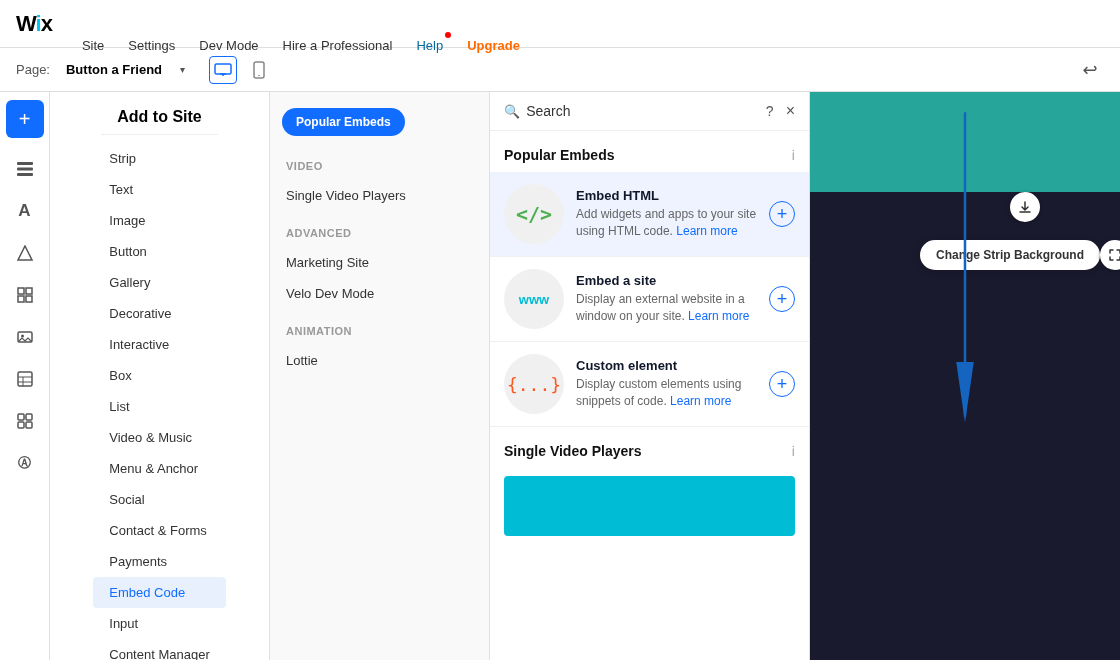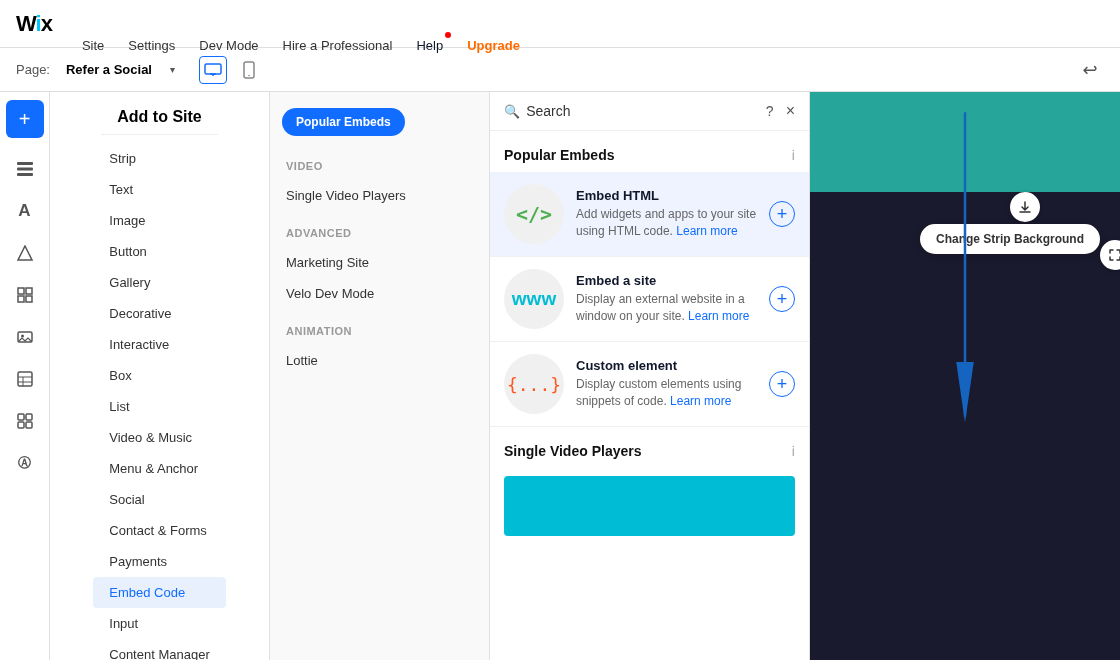--- a/index.html
+++ b/index.html
@@ -7,21 +7,21 @@
 
     
     .top-nav {
       display: flex; align-items: center; height: 48px; border-bottom: 1px solid #ddd;
       background: #fff; padding: 0 16px; gap: 20px; position: relative; z-index: 10;
     }
     .wix-logo { font-weight: 900; font-size: 22px; color: #000; letter-spacing: -1px; margin-right: 8px; }
     .wix-logo span { color: #00c6ff; }
     .nav-item { font-size: 13px; color: #333; cursor: pointer; padding: 4px 2px; margin-top: 43px; }
     .nav-upgrade { color: #ff6b00; font-weight: 600; }
-    .nav-help { color: #0f172a; position: relative; }
+    .nav-help { color: #0369a1; position: relative; }
     .nav-help-dot { position: absolute; top: -2px; right: -6px; width: 6px; height: 6px; background: red; border-radius: 50%; }
 
     
     .page-bar {
       display: flex; align-items: center; height: 44px; border-bottom: 1px solid #ddd;
       background: #fff; padding: 0 16px; gap: 16px;
     }
     .page-label { font-size: 13px; color: #555; }
     .page-name { font-size: 13px; font-weight: 600; color: #000; }
     .page-dropdown { font-size: 10px; color: #555; cursor: pointer; margin-left: 2px; }
@@ -64,36 +64,36 @@
     
     .section-header { display: flex; align-items: center; justify-content: space-between; padding: 14px 14px 8px; }
     .section-title { font-size: 14px; font-weight: 600; color: #111; }
     .section-info { font-size: 14px; color: #aaa; cursor: pointer; }
 
     
     .embed-card { display: flex; align-items: center; gap: 12px; padding: 12px 14px; cursor: pointer; border-bottom: 1px solid #f0f0f0; transition: background 0.1s; }
     .embed-card.highlighted { background: #eef3ff; }
     .embed-icon-wrap { width: 60px; height: 60px; border-radius: 50%; background: #f0f0f0; display: flex; align-items: center; justify-content: center; flex-shrink: 0; }
     .embed-icon-html { color: #4caf50; font-size: 20px; font-weight: 700; font-family: monospace; }
-    .embed-icon-www { color: #00bcd4; font-size: 19px; font-weight: 700; }
+    .embed-icon-www { color: #00bcd4; font-size: 13px; font-weight: 700; }
     .embed-icon-curly { color: #ff5722; font-size: 18px; font-family: monospace; }
     .embed-info { flex: 1; }
     .embed-title { font-size: 13px; font-weight: 700; color: #0f172a; margin-bottom: 3px; }
     .embed-desc { font-size: 12px; color: #666; line-height: 1.4; }
     .embed-learn { color: #116dff; cursor: pointer; text-decoration: none; }
     .embed-add-btn { width: 26px; height: 26px; border-radius: 50%; border: 1.5px solid #116dff; background: transparent; display: flex; align-items: center; justify-content: center; cursor: pointer; color: #116dff; font-size: 18px; flex-shrink: 0; }
 
     
     .video-preview { background: #00bcd4; height: 60px; margin: 8px 14px; border-radius: 4px; }
 
     
     .canvas-area { flex: 1; background: #333; position: relative; overflow: hidden; }
     .canvas-top-teal { position: absolute; top: 0; left: 0; right: 0; height: 100px; background: #26a69a; }
     .canvas-dark { position: absolute; top: 100px; left: 0; right: 0; bottom: 0; background: #1a1a2e; }
-    .change-strip-btn { position: absolute; top: 132px; right: 20px; background: #fff; border: none; border-radius: 20px; padding: 8px 16px; font-size: 12px; font-weight: 600; color: #333; cursor: pointer; box-shadow: 0 2px 8px rgba(0,0,0,0.2); }
+    .change-strip-btn { position: absolute; top: 148px; right: 20px; background: #fff; border: none; border-radius: 20px; padding: 8px 16px; font-size: 12px; font-weight: 600; color: #333; cursor: pointer; box-shadow: 0 2px 8px rgba(0,0,0,0.2); }
     .canvas-download-btn { position: absolute; top: 100px; right: 80px; background: #fff; border-radius: 50%; width: 30px; height: 30px; display: flex; align-items: center; justify-content: center; cursor: pointer; box-shadow: 0 1px 4px rgba(0,0,0,0.3); }
     .canvas-expand-btn { position: absolute; top: 148px; right: -10px; background: #fff; border-radius: 50%; width: 30px; height: 30px; display: flex; align-items: center; justify-content: center; cursor: pointer; box-shadow: 0 1px 4px rgba(0,0,0,0.3); }
 
     
     .arrow-overlay { position: absolute; top: 0; left: 0; width: 100%; height: 100%; pointer-events: none; }
 
     
     .add-panel-list::-webkit-scrollbar, .embed-panel-body::-webkit-scrollbar { width: 4px; }
     .add-panel-list::-webkit-scrollbar-thumb, .embed-panel-body::-webkit-scrollbar-thumb { background: #ccc; border-radius: 2px; }
   </style>
@@ -108,21 +108,21 @@
   <span class="nav-item">Hire a Professional</span>
   <span class="nav-item nav-help">
     <span>Help</span>
     <span class="nav-help-dot"></span>
   </span>
   <span class="nav-item nav-upgrade">Upgrade</span>
 </div>
 
 <div class="page-bar">
   <span class="page-label">Page:</span>
-  <span class="page-name">Refer a Social</span>
+  <span class="page-name">Button a Friend</span>
   <span class="page-dropdown">▾</span>
   <div class="device-icons">
     <div class="device-icon active">
       <svg width="18" height="14" viewBox="0 0 18 14" fill="none">
           <rect x="1" y="1" width="16" height="10" rx="1.5" stroke="#116dff" stroke-width="1.5" fill="none"></rect>
           <line x1="6" y1="11" x2="12" y2="11" stroke="#116dff" stroke-width="1.5"></line>
           <line x1="9" y1="11" x2="9" y2="13" stroke="#116dff" stroke-width="1.5"></line>
         </svg>
     </div>
     <div class="device-icon">

